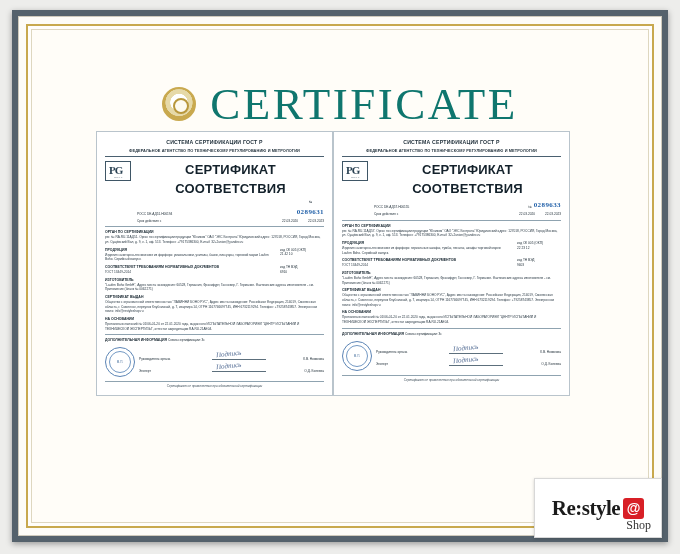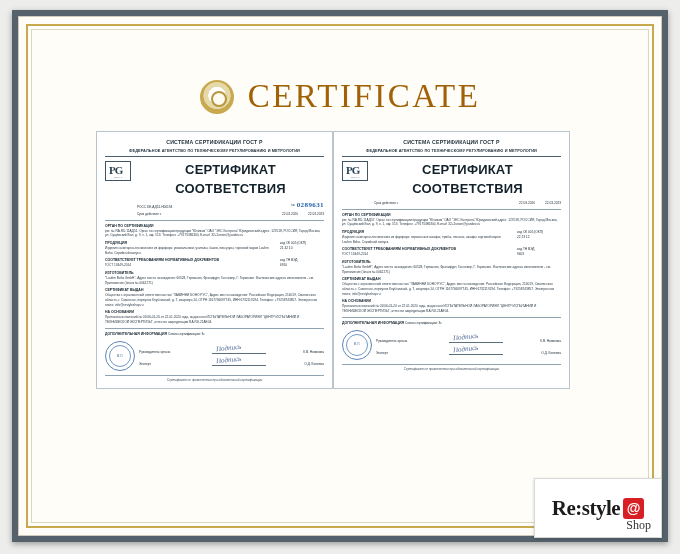--- a/index.html
+++ b/index.html
@@ -67,23 +67,23 @@
     position: absolute;
     left: 50%; top: 50%;
     width: 12px; height: 12px;
     margin: -6px 0 0 -6px;
     border-radius: 50%;
     border: 2px solid #b8973c;
     background: #fdfaf0;
   }
   .cert-title {
     font-family: "Liberation Serif", serif;
-    font-size: 33px;
+    font-size: 45px;
     letter-spacing: 2.5px;
-    color: #a16207;
+    color: #0f766e;
     white-space: nowrap;
   }
   
   .docs {
     position: absolute;
     left: 58px; right: 72px;
     top: 95px;
     display: flex;
   }
   .doc {
@@ -337,21 +337,21 @@
 
         <div class="band">
           <div class="logo-pg">
             <div class="pg-text">РG</div>
             <div class="pg-sub">ГОСТ Р</div>
           </div>
           <div class="band-main">
             <div class="soot">СЕРТИФИКАТ СООТВЕТСТВИЯ</div>
             <div class="numrow">
               <div class="lbl">РОСС DE.АД51.Н06194</div>
-              <div style="display:flex;align-items:center;gap:2px;">
+              <div style="display:flex;align-items:center;gap:2px;flex-direction:column;">
                 <span class="lbl">№</span>
                 <span class="bignum">0289631</span>
               </div>
             </div>
             <div class="regline">
               <span>Срок действия с</span>
               <span class="dates">
                 <span>22.03.2020</span>
                 <span>22.03.2023</span>
               </span>
@@ -442,20 +442,27 @@
         </div>
         <div class="rule"></div>
 
         <div class="band">
           <div class="logo-pg">
             <div class="pg-text">РG</div>
             <div class="pg-sub">ГОСТ Р</div>
           </div>
           <div class="band-main">
             <div class="soot">СЕРТИФИКАТ СООТВЕТСТВИЯ</div>
+            <div class="numrow">
+              <div class="lbl">РОСС DE.АД57.Н06155</div>
+              <div style="display:flex;align-items:flex-end;gap:2px;">
+                <span class="lbl">№</span>
+                <span class="bignum">0289633</span>
+              </div>
+            </div>
             <div class="regline">
               <span>Срок действия с</span>
               <span class="dates">
                 <span>22.03.2020</span>
                 <span>22.03.2023</span>
               </span>
             </div>
           </div>
         </div>
 

